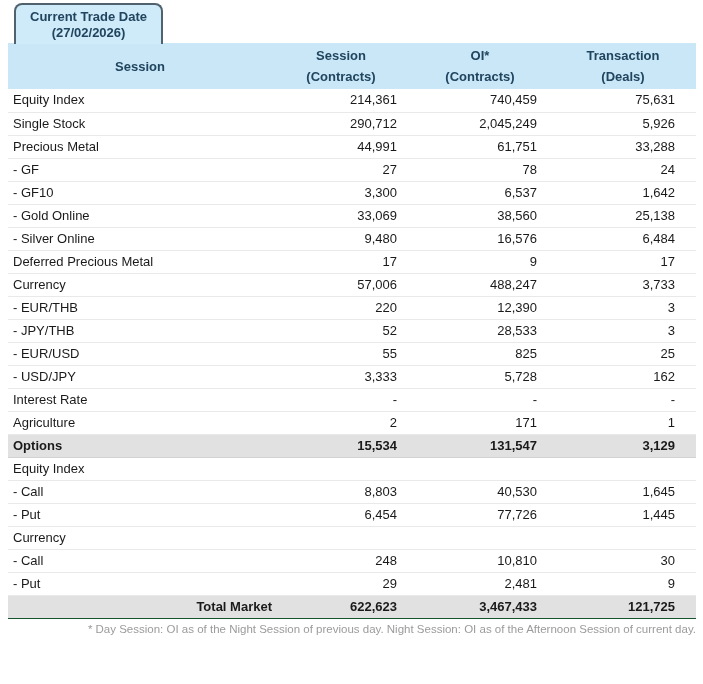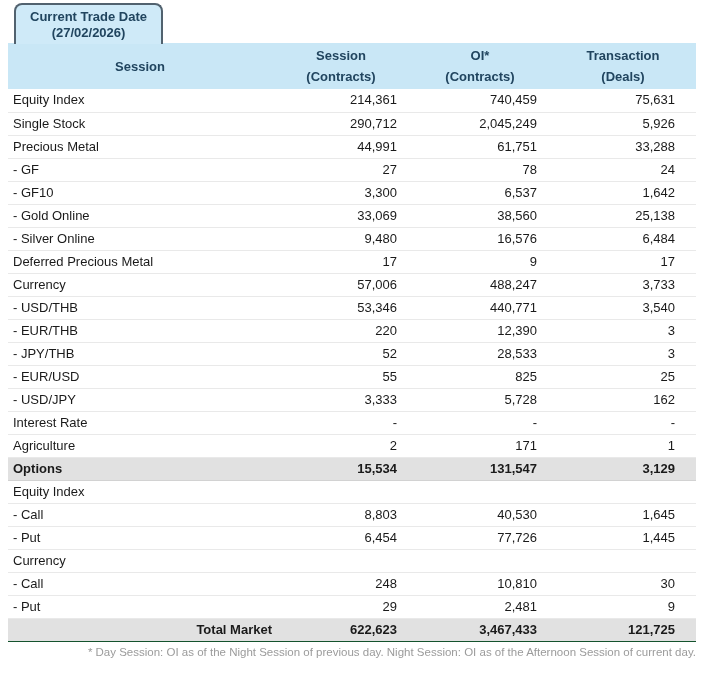--- a/index.html
+++ b/index.html
@@ -172,26 +172,20 @@
             <td class="col-oi">9</td>
             <td class="col-tx">17</td>
           </tr>
           <tr>
             <td class="col-prod">Currency</td>
             <td class="col-vol">57,006</td>
             <td class="col-oi">488,247</td>
             <td class="col-tx">3,733</td>
           </tr>
           <tr>
-            <td class="col-prod">- USD/THB</td>
-            <td class="col-vol">53,346</td>
-            <td class="col-oi">440,771</td>
-            <td class="col-tx">3,540</td>
-          </tr>
-          <tr>
             <td class="col-prod">- EUR/THB</td>
             <td class="col-vol">220</td>
             <td class="col-oi">12,390</td>
             <td class="col-tx">3</td>
           </tr>
           <tr>
             <td class="col-prod">- JPY/THB</td>
             <td class="col-vol">52</td>
             <td class="col-oi">28,533</td>
             <td class="col-tx">3</td>

